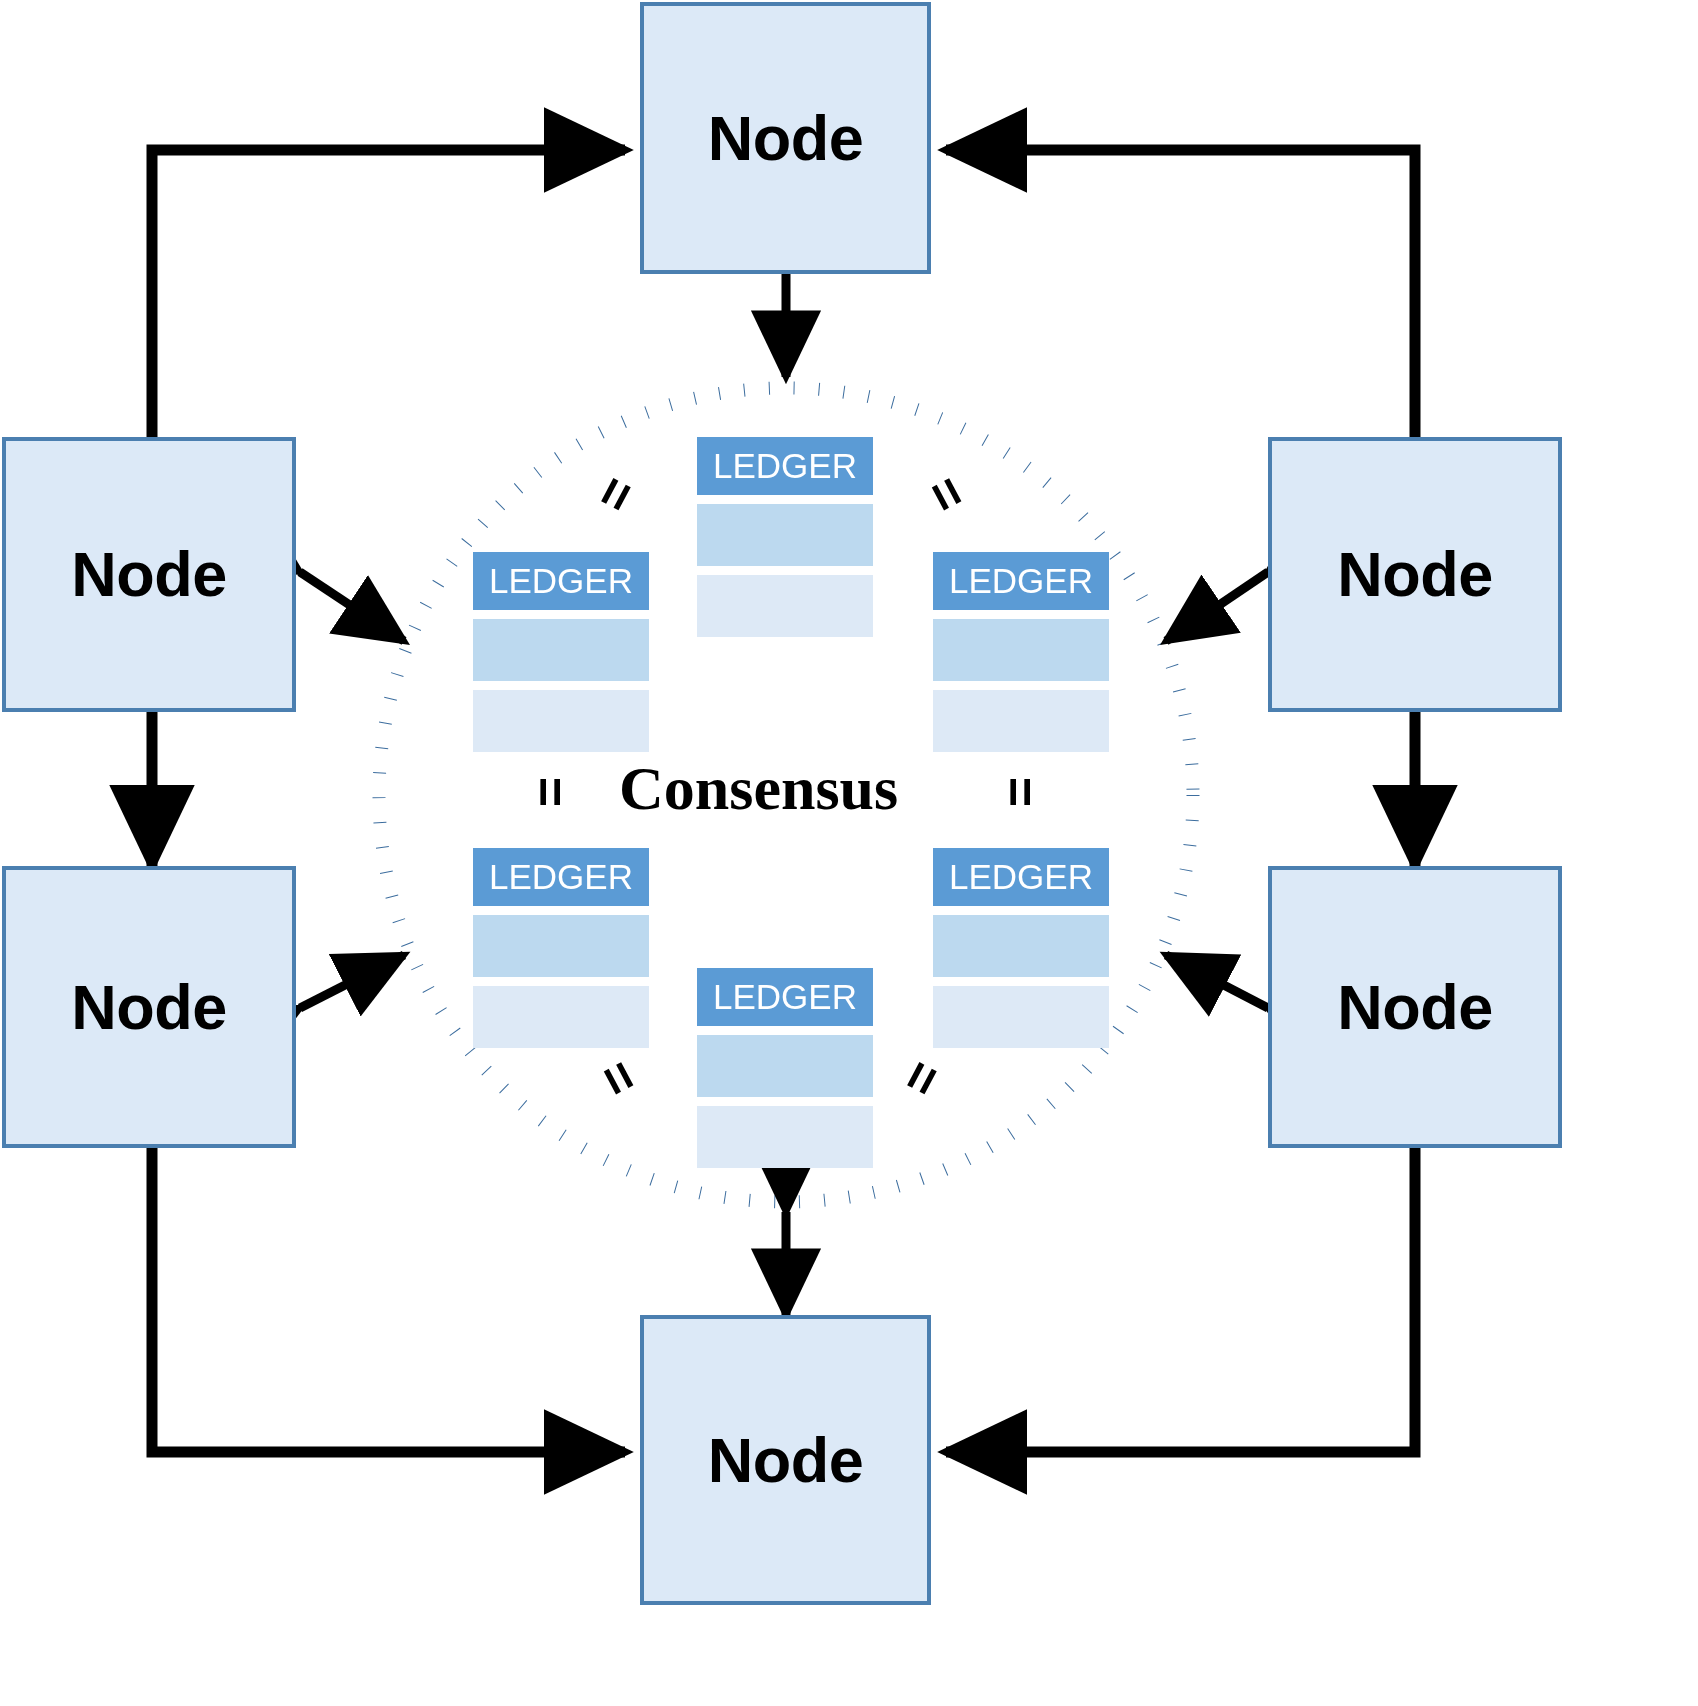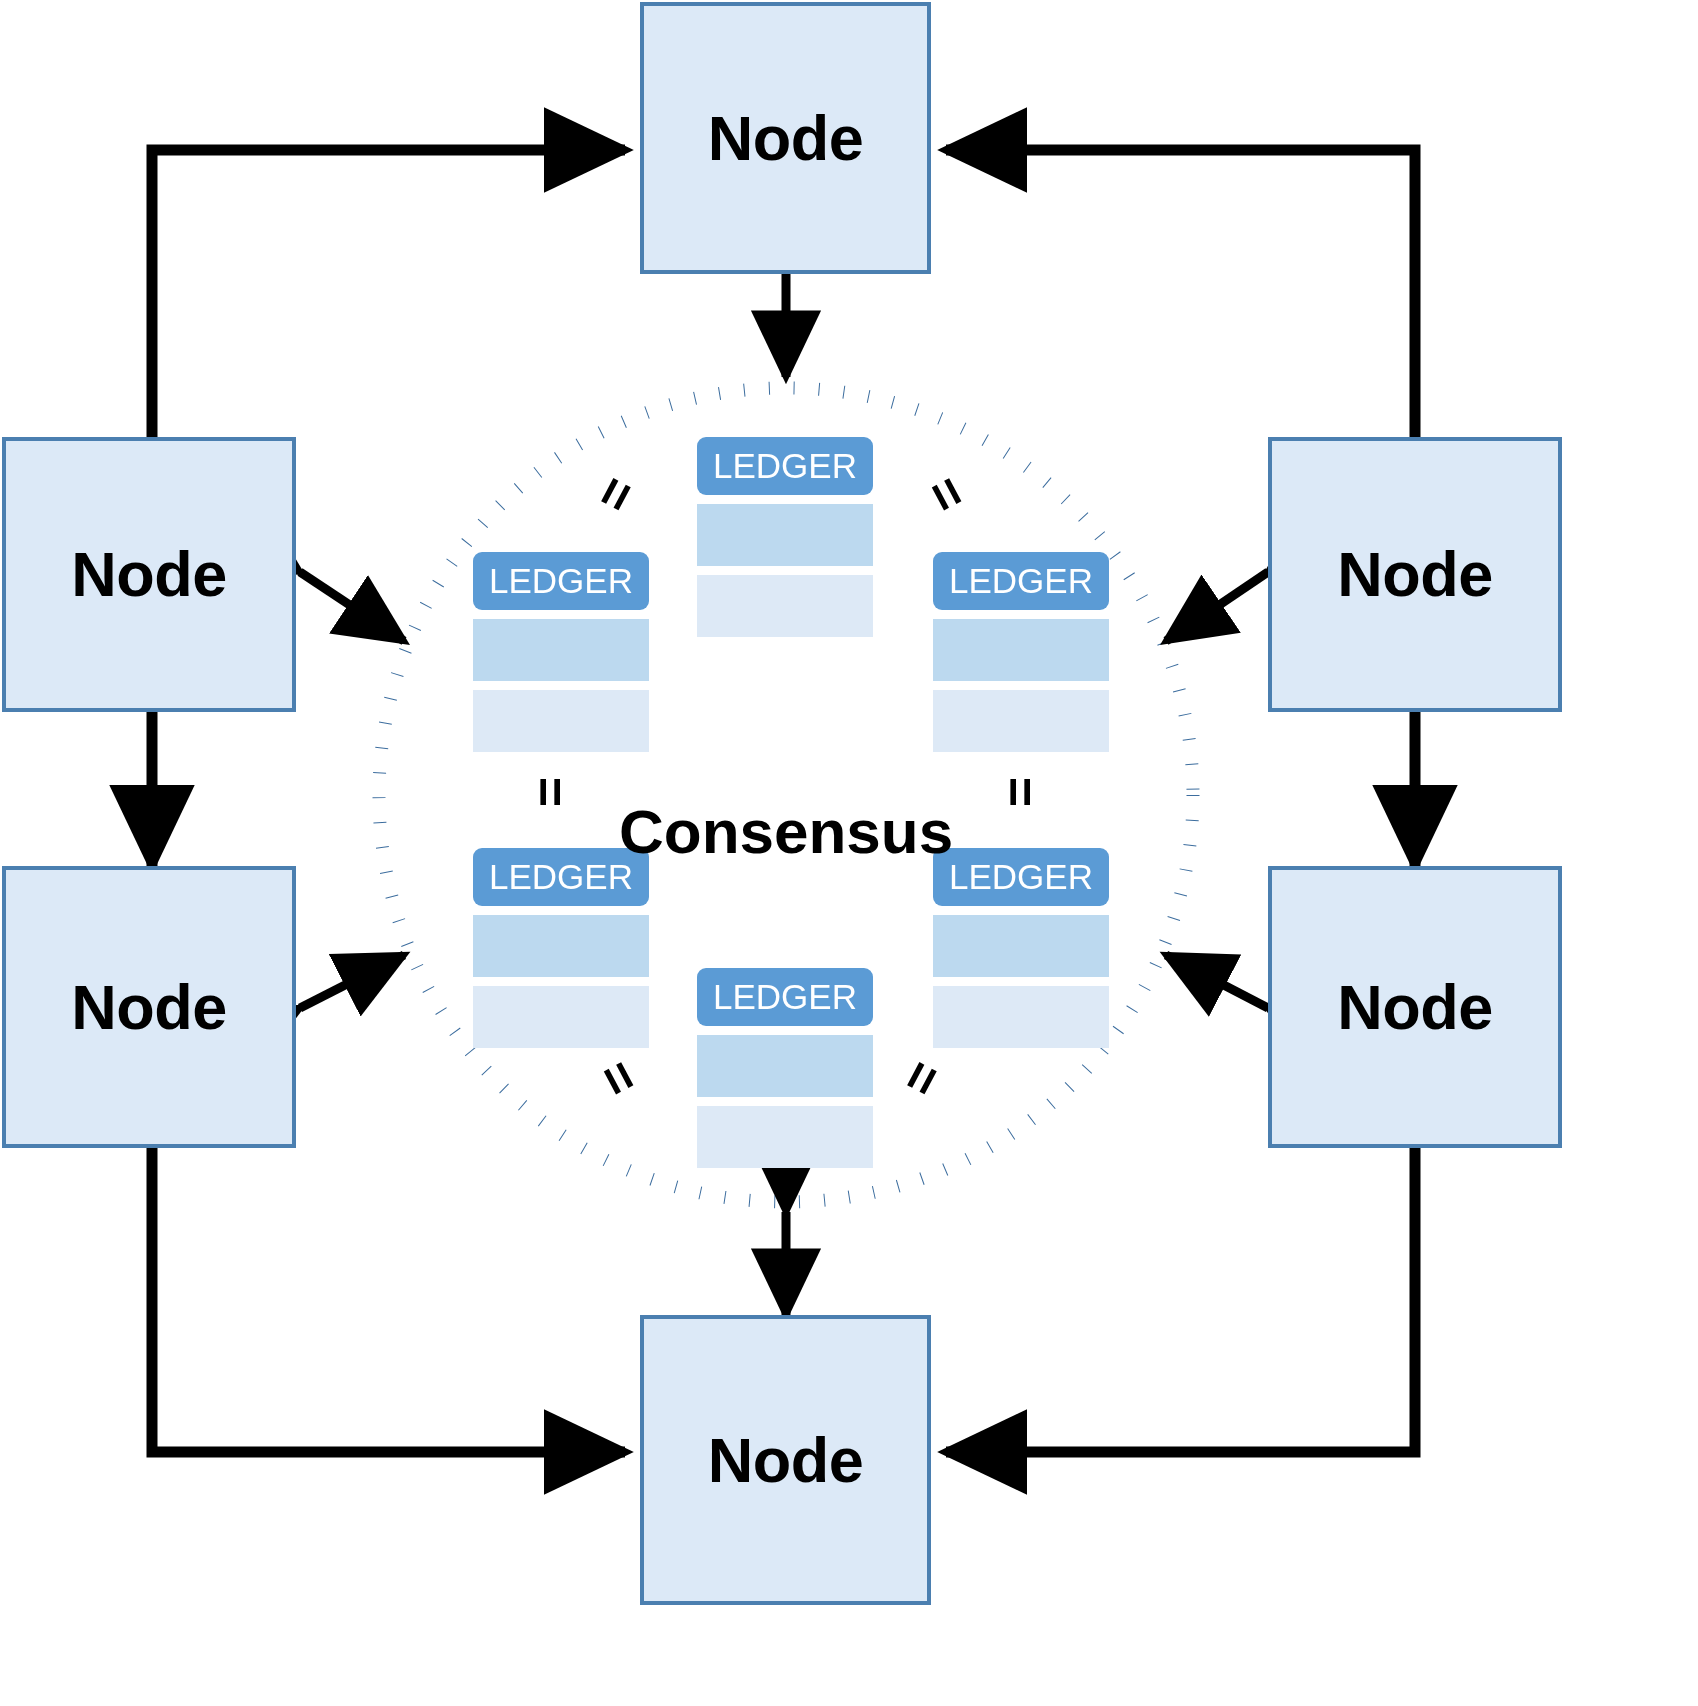--- a/index.html
+++ b/index.html
@@ -47,41 +47,39 @@
   .ledger-head {
     background: #5b9bd5;
     color: #ffffff;
     font-family: "Liberation Sans", sans-serif;
     font-size: 35px;
     text-align: center;
     height: 58px;
     line-height: 58px;
     letter-spacing: 0px;
     white-space: nowrap;
-    border-radius: 9px;
   }
   .ledger-row1 {
     background: #bcd9ef;
     height: 62px;
     margin-top: 9px;
   }
   .ledger-row2 {
     background: #dde9f6;
     height: 62px;
     margin-top: 9px;
   }
   .consensus {
     position: absolute;
-    font-family: Liberation Sans, sans-serif;
+    font-family: Liberation Serif, serif;
     font-weight: bold;
     font-size: 62px;
     color: #000000;
     white-space: nowrap;
     line-height: 1;
-    margin-top: 44px;
   }
   .eqmark {
     position: absolute;
     font-family: "Liberation Sans", sans-serif;
     font-weight: bold;
     font-size: 52px;
     color: #000000;
     line-height: 1;
   }
 </style>

